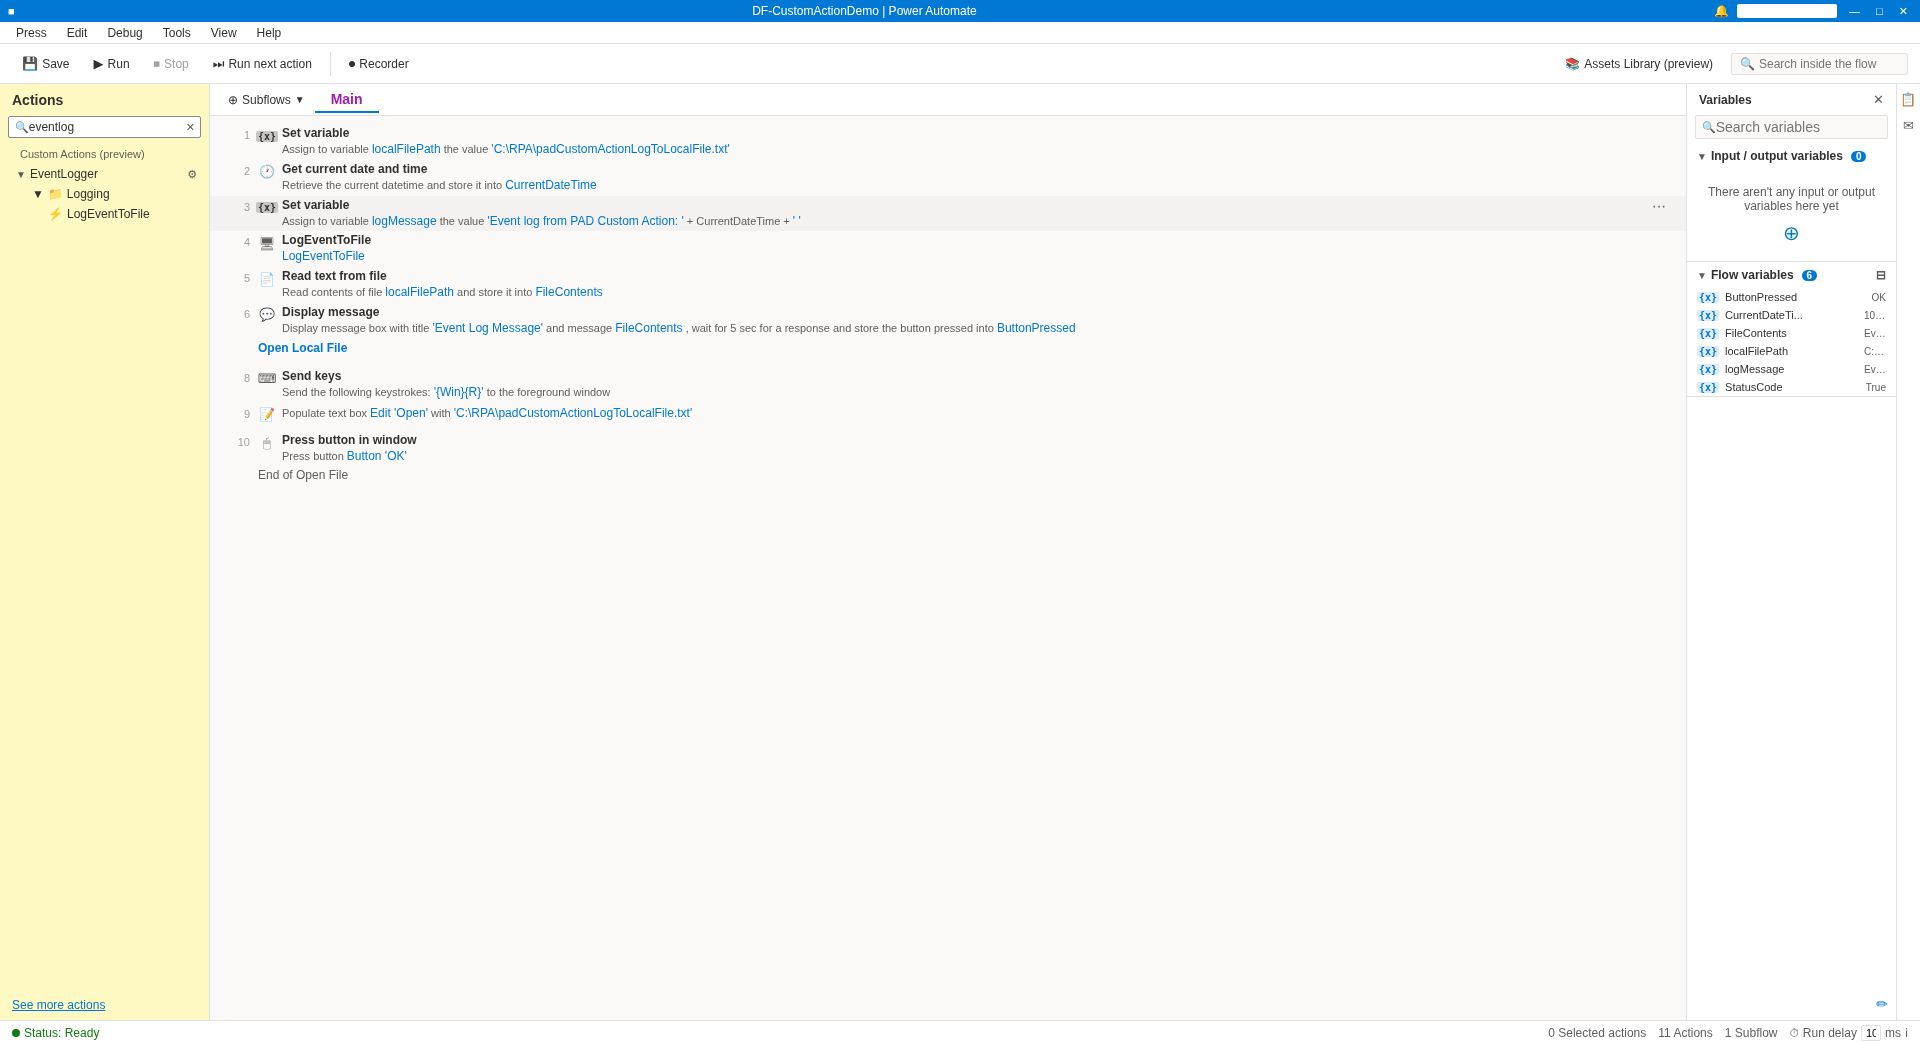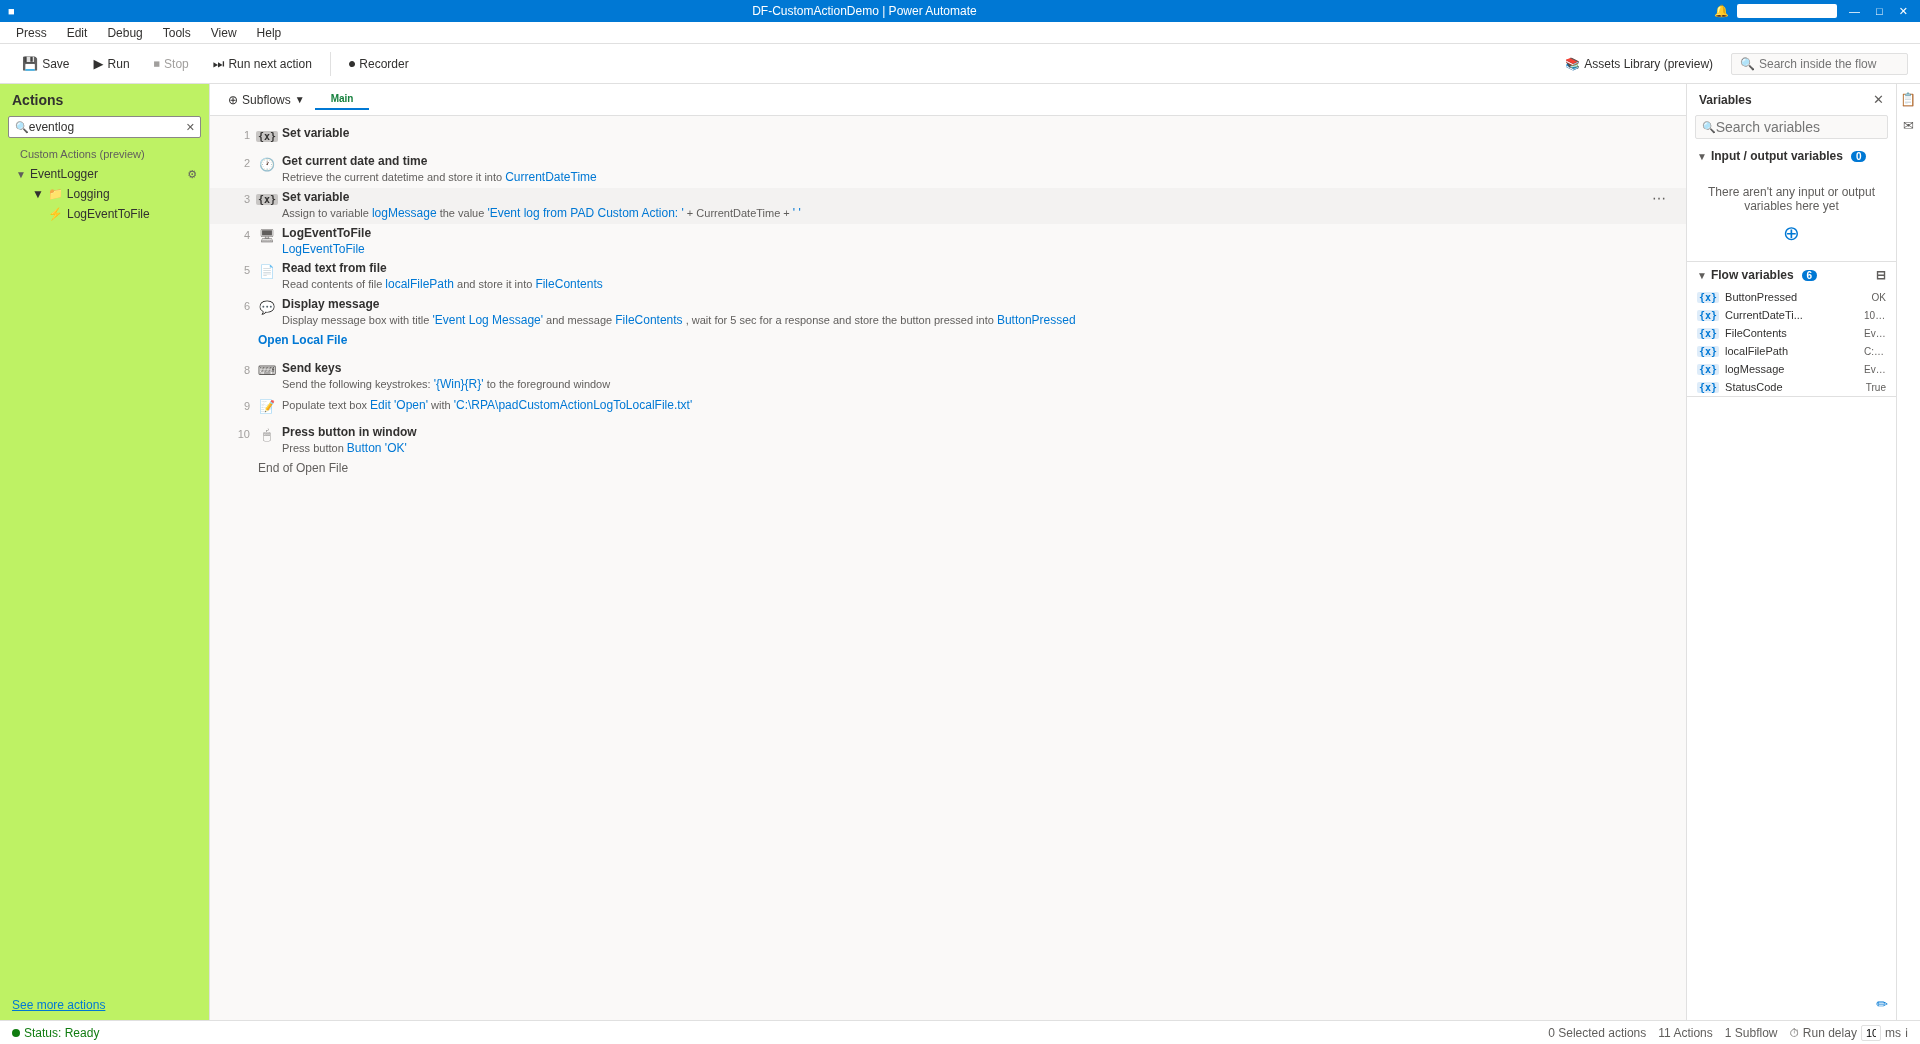--- a/index.html
+++ b/index.html
@@ -68,21 +68,21 @@
 
     
     .main-layout {
       display: flex;
       height: calc(1044px - 22px - 22px - 40px - 24px);
     }
 
     
     .left-panel {
       width: 210px;
-      background: #bef264;
+      background: #fef9c3;
       border-right: 1px solid #e0e0e0;
       display: flex;
       flex-direction: column;
     }
     .left-panel-header {
       padding: 8px 12px 4px;
       font-weight: 600;
       font-size: 14px;
       color: #323130;
     }
@@ -159,22 +159,22 @@
       gap: 0;
     }
     .subflows-btn {
       display: flex; align-items: center; gap: 4px;
       padding: 4px 10px; border: none; background: none;
       cursor: pointer; color: #323130; font-size: 12px; border-radius: 2px;
     }
     .tab-btn {
       padding: 4px 16px;
       border: none; background: none;
-      cursor: pointer; font-size: 10px;
-      color: #15803d;
+      cursor: pointer; font-size: 14px;
+      color: #a21caf;
       border-bottom: 2px solid #0078d4;
       font-weight: 600;
     }
 
     
     .flow-canvas {
       flex: 1;
       overflow-y: auto;
       padding: 8px 0;
       position: relative;
@@ -494,20 +494,23 @@
 
     <div class="flow-canvas">
 
       <div class="flow-row">
         <span class="row-num">1</span>
         <div class="action-icon">
             <span class="action-icon-var">{x}</span>
           </div>
         <div class="action-content">
           <span class="action-title">Set variable</span>
+          <span class="action-desc">
+            Assign to variable <span class="val">localFilePath</span> the value <span class="val">'C:\RPA\padCustomActionLogToLocalFile.txt'</span>
+          </span>
         </div>
       </div>
 
       <div class="flow-row">
         <span class="row-num">2</span>
         <div class="action-icon">
             <span class="action-icon-clock">🕐</span>
           </div>
         <div class="action-content">
           <span class="action-title">Get current date and time</span>

